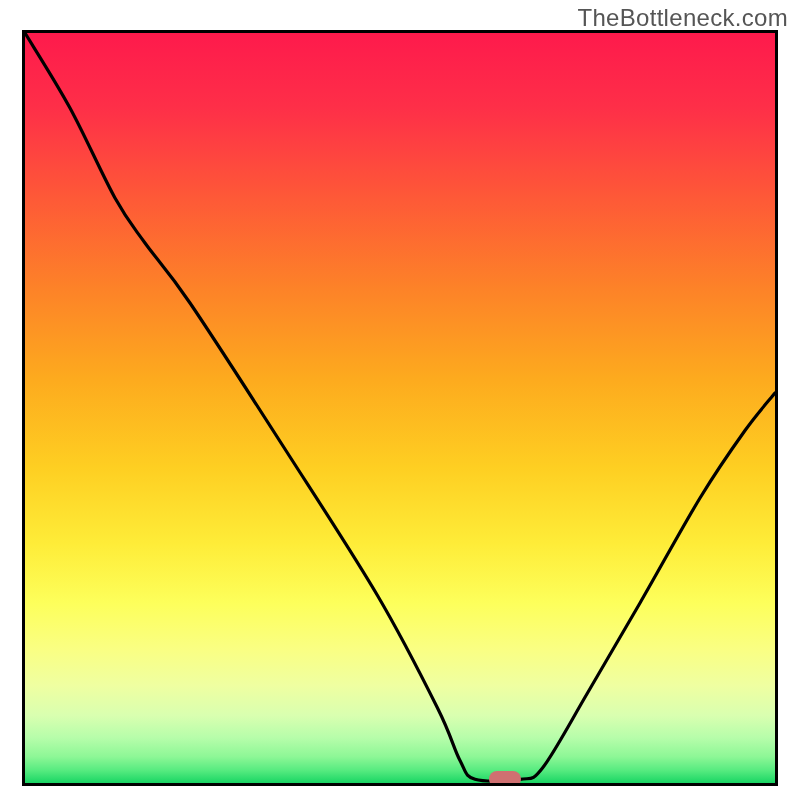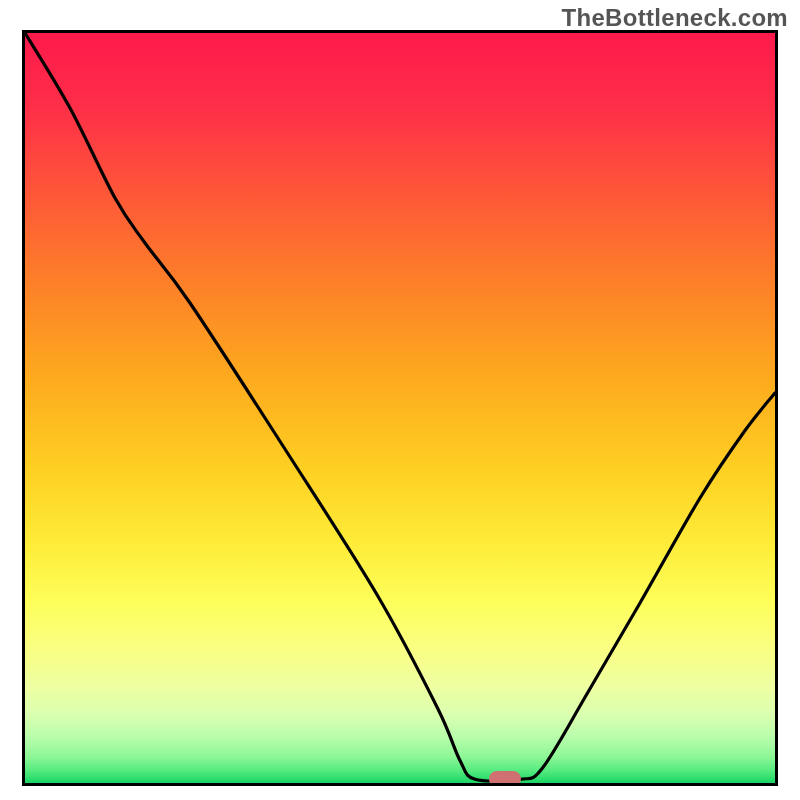--- a/index.html
+++ b/index.html
@@ -13,21 +13,21 @@
   .wrap {
     position: relative;
     width: 800px;
     height: 800px;
   }
   .watermark {
     position: absolute;
     top: 4px;
     right: 12px;
     font-size: 24px;
-    font-weight: 700;
+    font-weight: 400;
     color: #555555;
     letter-spacing: 0.3px;
   }
   .plot {
     position: absolute;
     left: 22px;
     top: 30px;
     width: 756px;
     height: 756px;
     border: 3px solid #000000;

